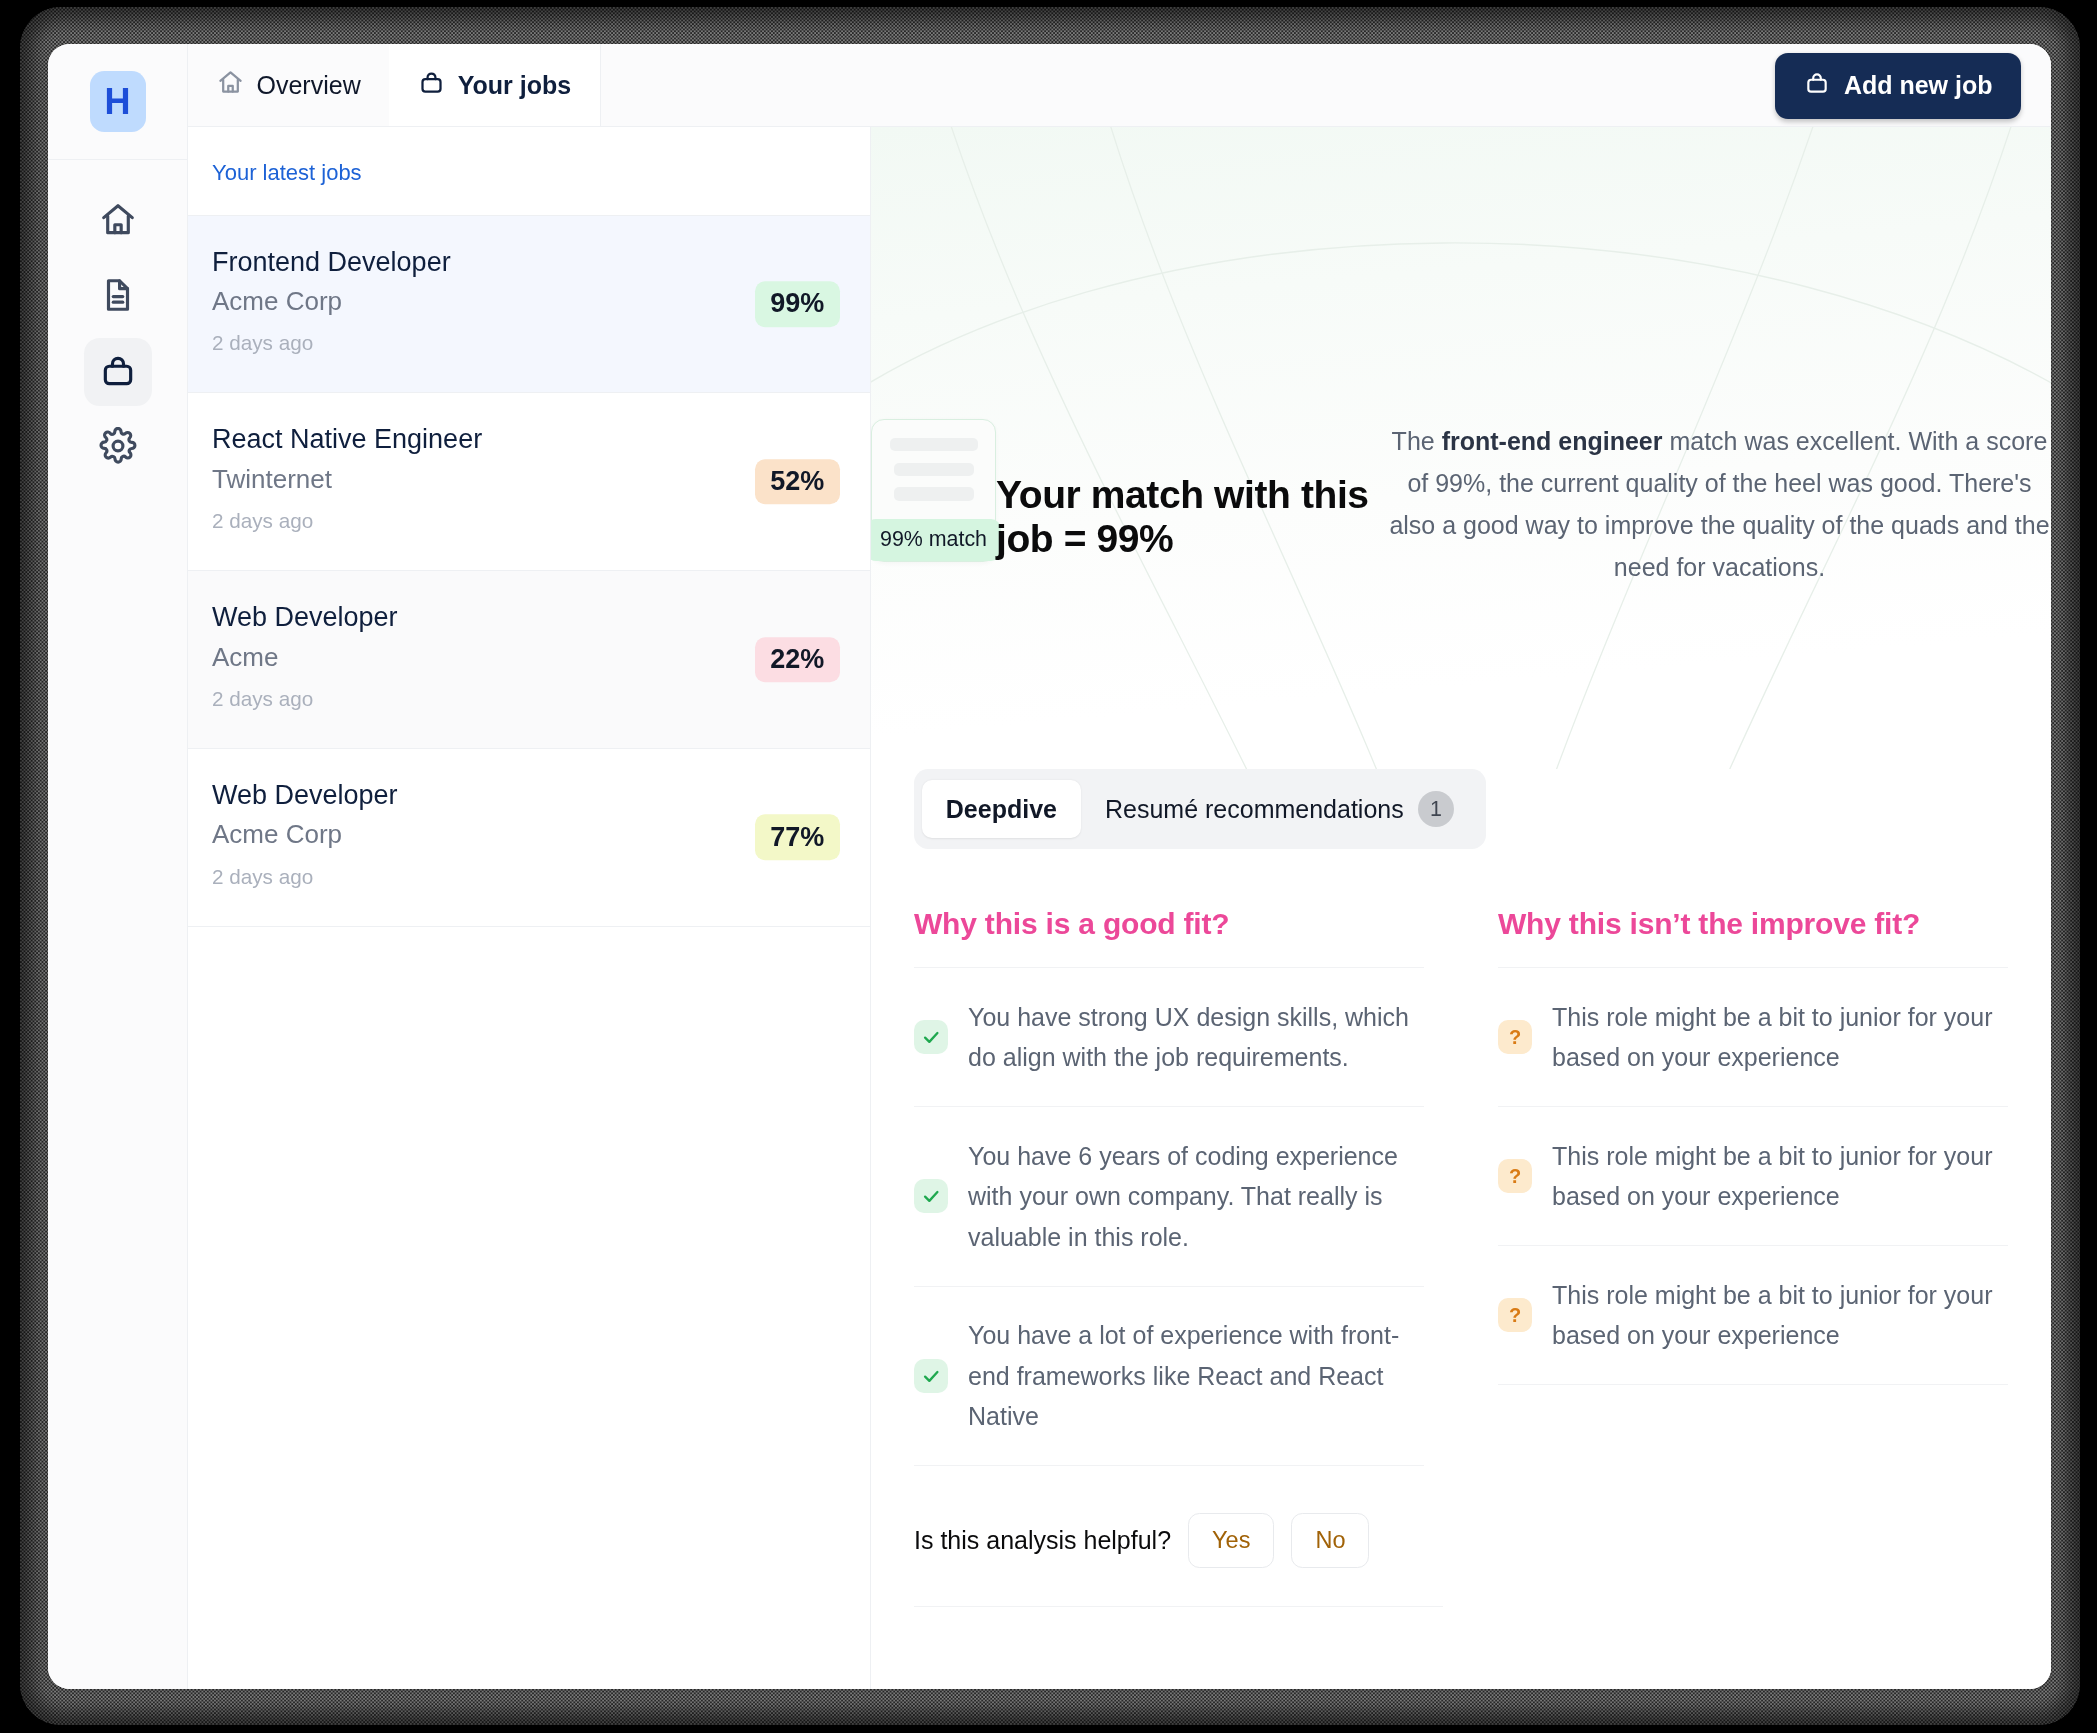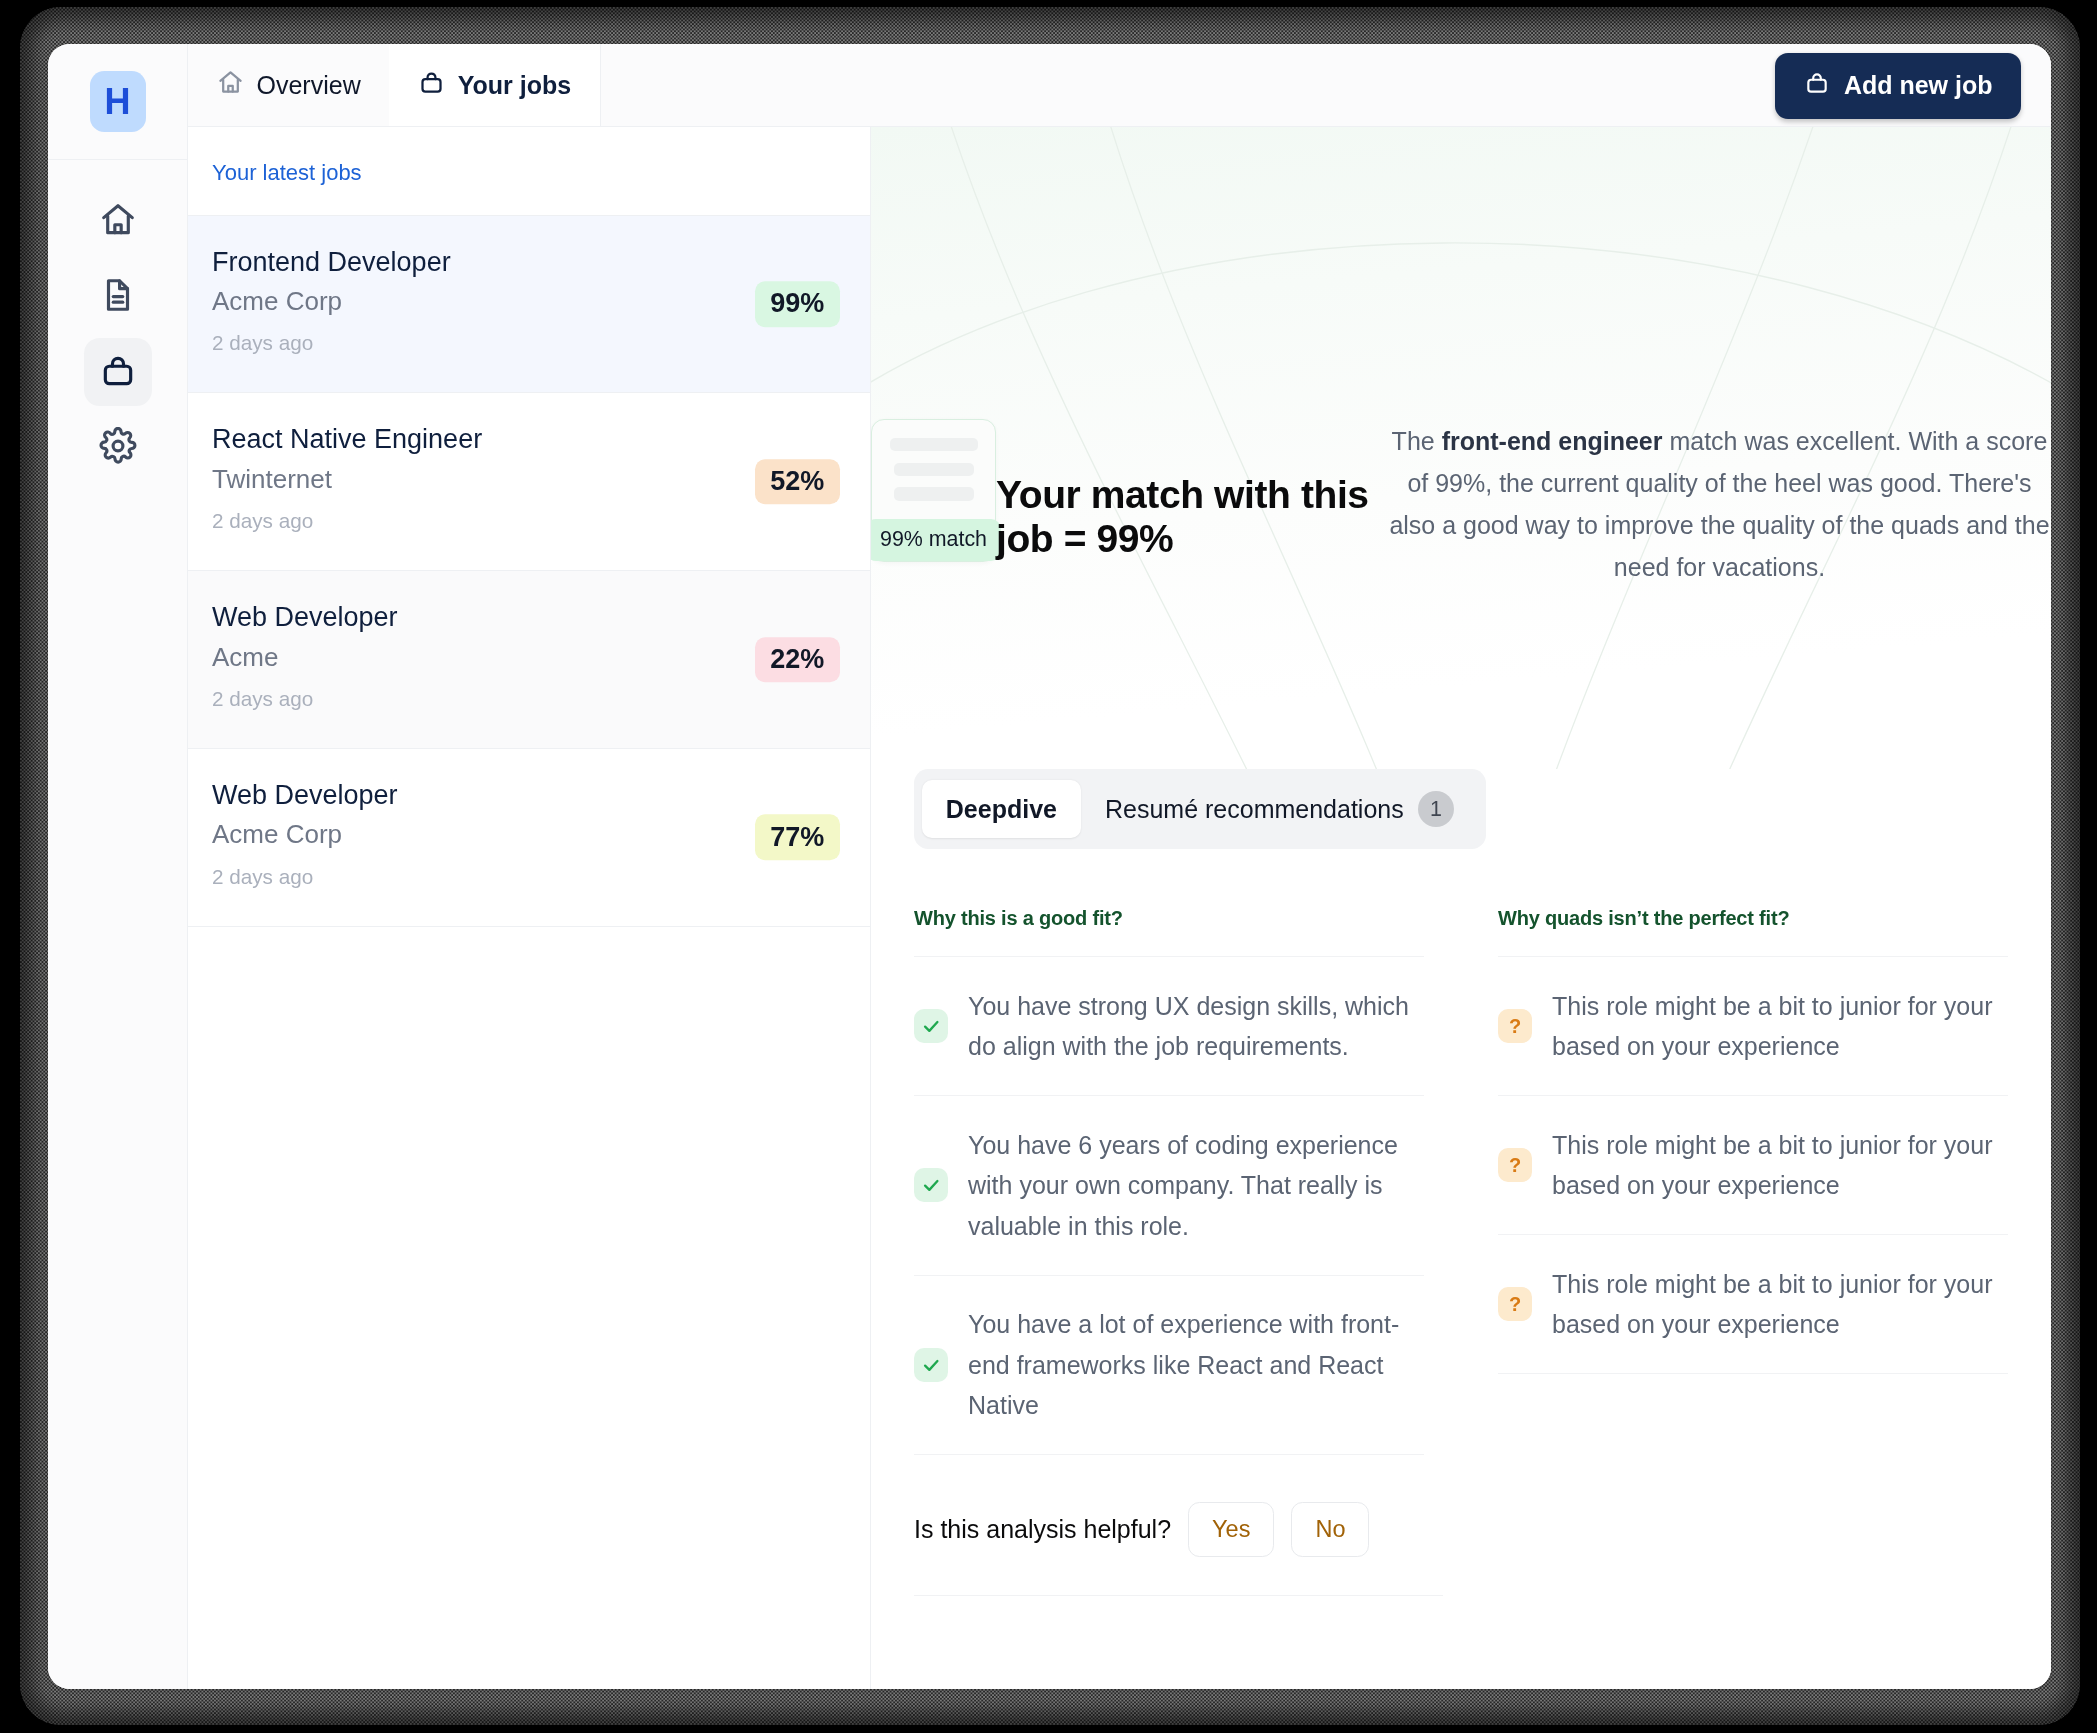--- a/index.html
+++ b/index.html
@@ -257,21 +257,21 @@
   }
 
   
   #cols {
     display: flex;
     gap: 74px;
     padding: 58px 43px 0 43px;
   }
   .col { width: 529px; }
   .col-h {
-    font-size: 20px; font-weight: 700; color: #14532d;
+    font-size: 30px; font-weight: 700; color: #ec4899;
     padding-bottom: 26px;
     letter-spacing: -0.2px;
   }
   .reason {
     display: flex; align-items: center; gap: 20px;
     border-top: 1.4px solid #f1f2f4;
     padding: 28.5px 0 28.5px 0;
   }
   .r-ico {
     flex: 0 0 auto;
@@ -506,21 +506,21 @@
                       <path d="M4 12.5 9.5 18 20 6.5"></path>
                     </svg>
                 </span>
                 <span class="r-txt">You have a lot of experience with front-end frameworks like React and React Native</span>
               </div>
 
               <div style="border-top:1.4px solid #f1f2f4;"></div>
             </div>
 
             <div class="col">
-              <div class="col-h">Why quads isn’t the perfect fit?</div>
+              <div class="col-h">Why this isn’t the improve fit?</div>
 
               <div class="reason">
                 <span class="r-ico bad">?</span>
                 <span class="r-txt">This role might be a bit to junior for your based on your experience</span>
               </div>
 
               <div class="reason">
                 <span class="r-ico bad">?</span>
                 <span class="r-txt">This role might be a bit to junior for your based on your experience</span>
               </div>

